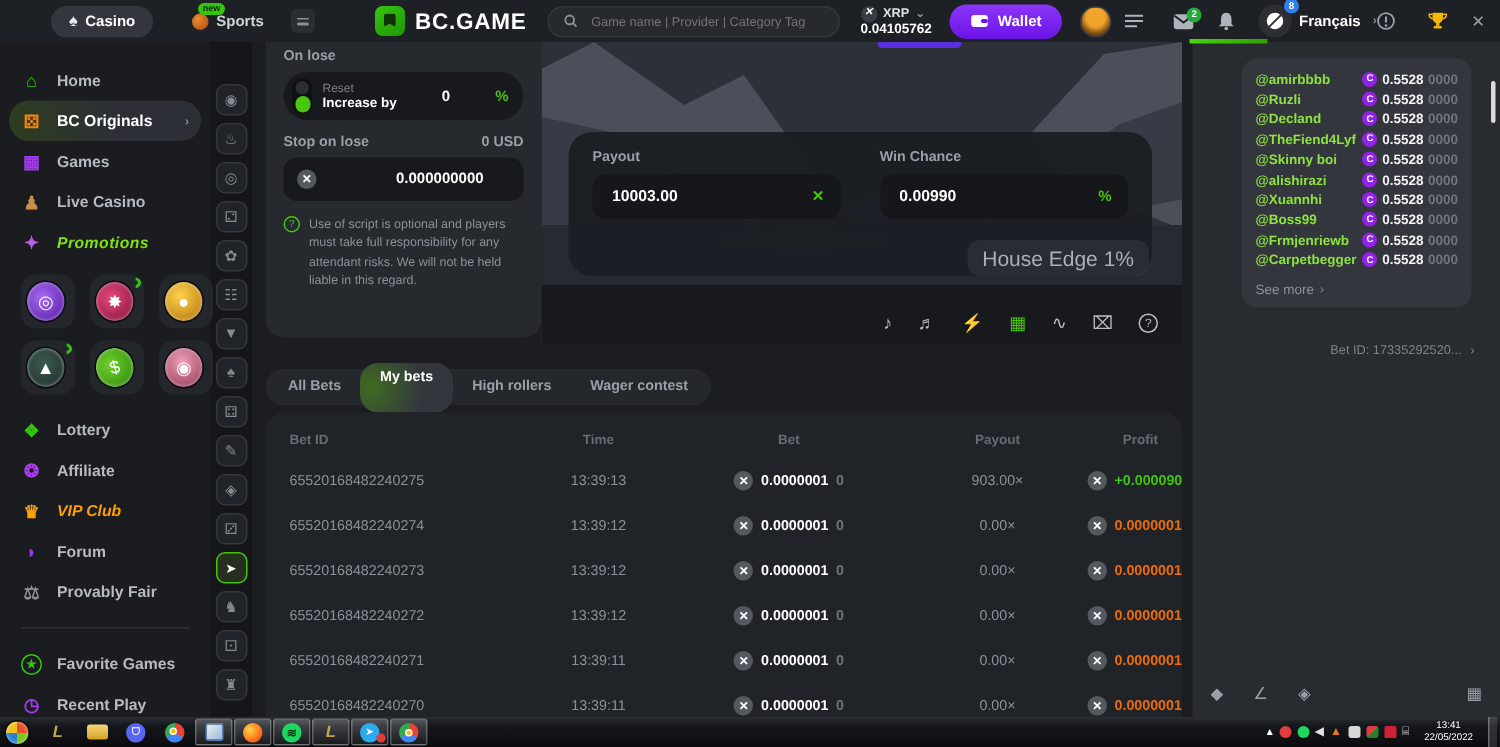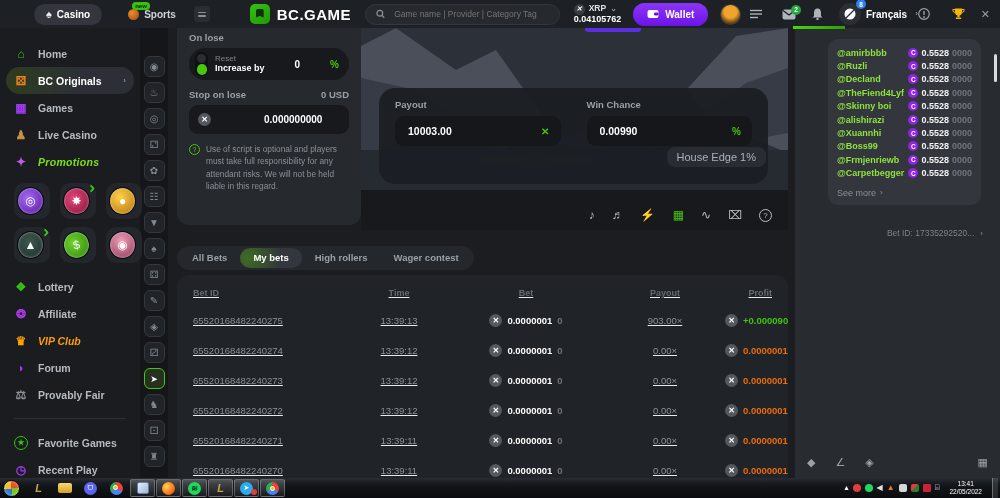--- a/index.html
+++ b/index.html
@@ -82,30 +82,30 @@
   
   .canvas{position:absolute;left:193px;right:7px;top:0;height:202px;overflow:hidden;background:#2c3038;}
   .canvas svg.scene{position:absolute;inset:0;width:100%;height:100%;}
   .slider-pill{position:absolute;left:224px;top:0;width:56px;height:4px;border-radius:0 0 3px 3px;background:#5b2fe0;}
   .bet-card{position:absolute;left:18px;right:20px;top:60px;height:96px;background:rgba(27,30,35,.96);border-radius:16px;padding:11px 16px;display:flex;gap:26px;}
   .bc-col{flex:1;display:flex;flex-direction:column;}
   .bc-label{font-size:9.5px;color:#9aa0a7;font-weight:bold;margin-bottom:6px;}
   .bc-input{display:flex;align-items:center;background:#15171b;border-radius:9px;height:30px;padding:0 11px;}
   .bc-input input{background:none;border:none;outline:none;color:#fff;font-weight:bold;font-size:10.5px;width:100%;font-family:inherit;}
   .bc-suffix{color:#49c40e;font-weight:bold;font-size:10px;}
-  .house-edge{position:absolute;right:22px;top:119px;background:rgba(52,57,64,.55);border-radius:8px;padding:4px 10px;font-size:11px;color:#aab0b7;text-align:center;}
+  .house-edge{position:absolute;right:22px;top:132px;background:rgba(52,57,64,.55);border-radius:8px;padding:4px 10px;font-size:14px;color:#aab0b7;text-align:center;}
   .toolbar{position:absolute;right:16px;bottom:8px;display:flex;gap:17px;align-items:center;}
   .tool{color:#b9bec5;font-size:12px;}
   .tool.green{color:#49c40e;}
   .tool.circle{width:13px;height:13px;border:1.3px solid #b9bec5;border-radius:50%;font-size:8px;display:flex;align-items:center;justify-content:center;}
   
   .tabs{position:absolute;left:9px;top:218px;display:flex;background:#24272c;border-radius:14px;height:24px;align-items:center;padding:0 2px;}
   .tab{padding:0 13px;font-size:9.5px;color:#9aa0a7;font-weight:bold;line-height:20px;}
-  .tab.active{background:radial-gradient(circle at 12% 50%,#3f6b22,#33373d 60%);border-radius:12px;color:#fff;height:20px;}
-  .table{position:absolute;left:9px;right:7px;top:247px;bottom:0;background:#202328;border-radius:12px 12px 0 0;padding:6px 16px 0 16px;overflow:hidden;text-decoration:underline;}
+  .tab.active{background:radial-gradient(circle at 12% 50%,#3f6b22,#33373d 60%);border-radius:12px;color:#fff;height:33px;}
+  .table{position:absolute;left:9px;right:7px;top:247px;bottom:0;background:#202328;border-radius:12px 12px 0 0;padding:6px 16px 0 16px;overflow:hidden;}
   .thead,.trow{display:grid;grid-template-columns:158px 96px 158px 120px 1fr;align-items:center;}
   .thead{height:24px;font-size:9px;color:#666c73;font-weight:bold;}
   .trow{height:30px;font-size:9.5px;color:#8b9198;}
   .thead :nth-child(1),.trow :nth-child(1){text-align:left;}
   .thead :nth-child(2),.trow :nth-child(2){text-align:center;}
   .thead :nth-child(3),.trow :nth-child(3){text-align:center;}
   .thead :nth-child(4),.trow :nth-child(4){text-align:center;}
   .thead :nth-child(5),.trow :nth-child(5){text-align:right;}
   .cellcoin{display:inline-flex;align-items:center;gap:5px;justify-content:center;}
   .trow b{color:#fff;font-size:9.5px;}

